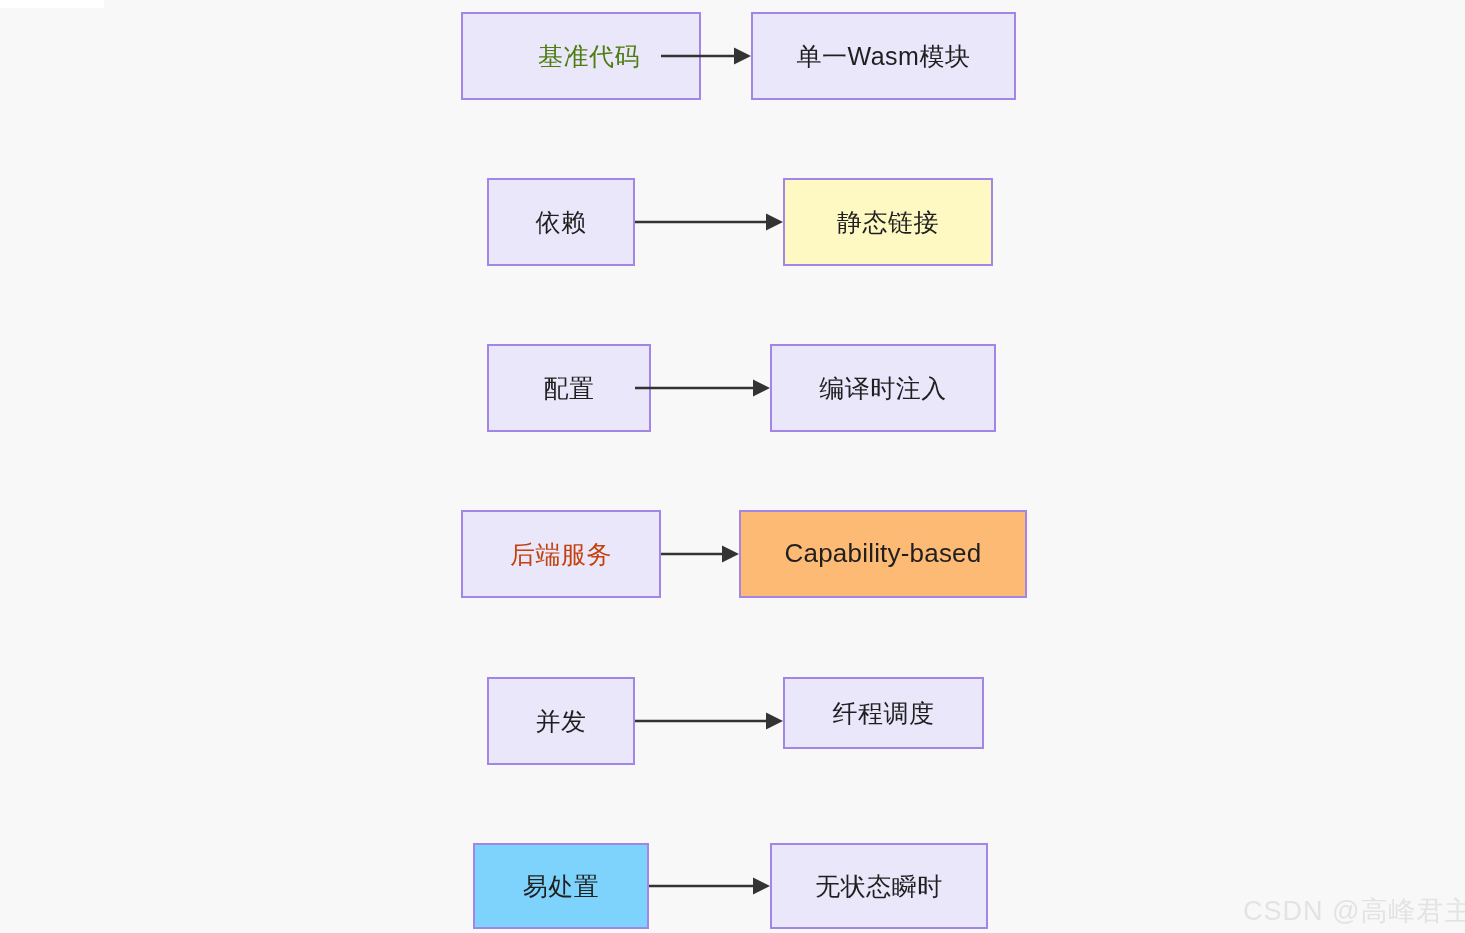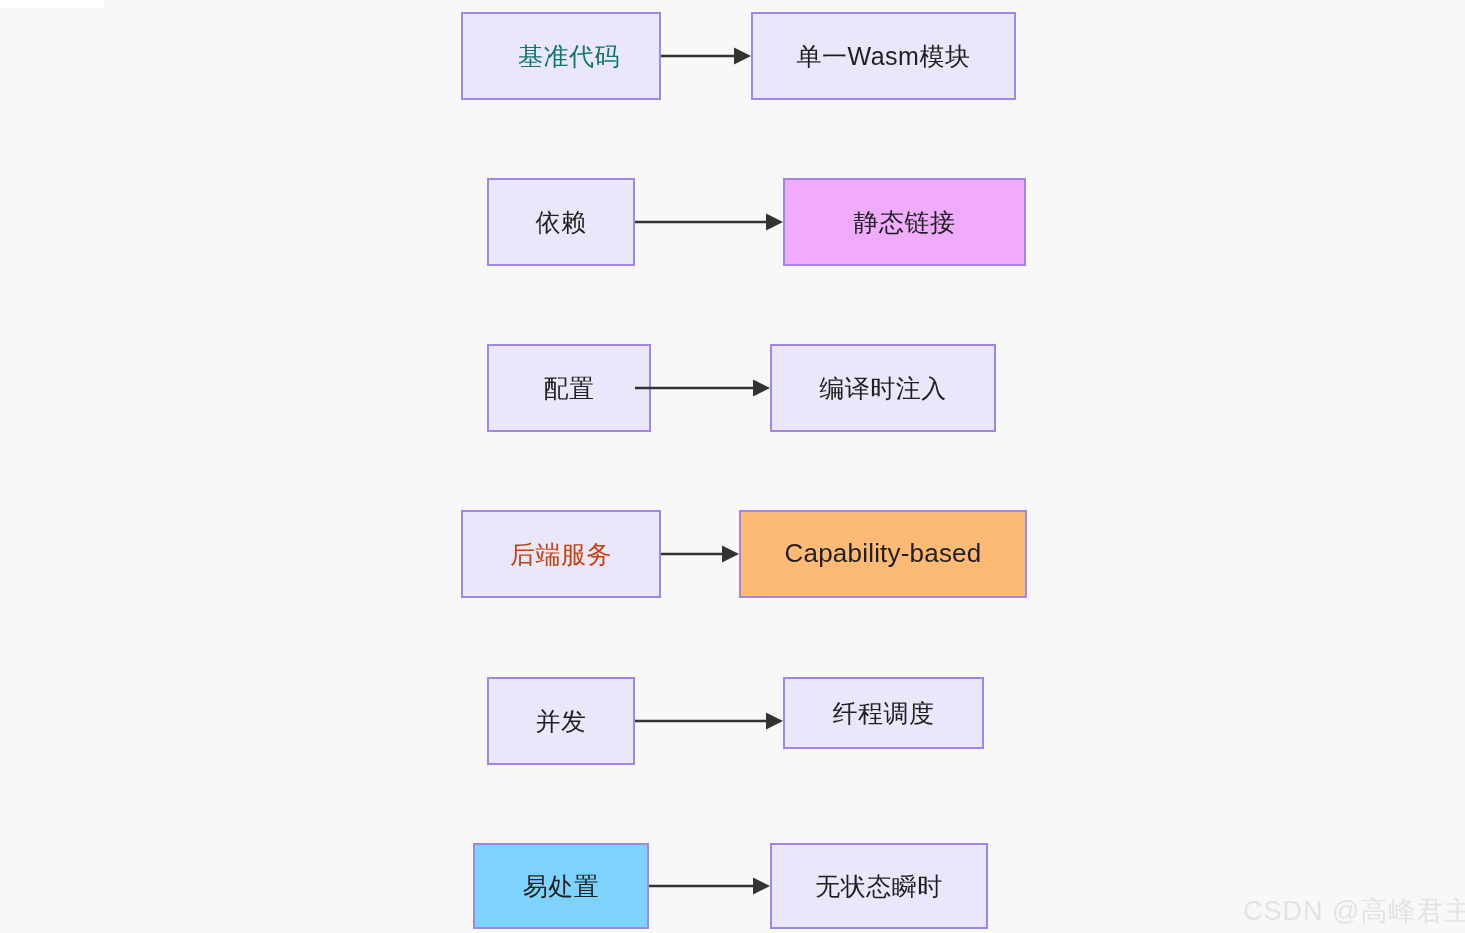--- a/index.html
+++ b/index.html
@@ -64,21 +64,21 @@
     white-space: nowrap;
     user-select: none;
   }
 </style>
 </head>
 <body>
 
 <div id="canvas" style="width: 1465px; height: 933px; background: rgb(248, 248, 248);">
   <div class="top-strip"></div>
 
-  <div class="node" style="left: 461px; top: 12px; width: 200px; height: 88px; background: rgb(234, 231, 251); border-color: rgb(163, 133, 232); color: #0f766e; padding-left: 16px;">
+  <div class="node" style="left: 461px; top: 12px; width: 240px; height: 88px; background: rgb(234, 231, 251); border-color: rgb(163, 133, 232); color: #4d7c0f; padding-left: 16px;">
     <span>基准代码</span>
   </div>
   <div class="edge" style="left: 661px; top: 46px; width: 90px;">
     <svg width="90" height="20" viewBox="0 0 90 20">
         <line x1="0" y1="10" x2="75" y2="10" stroke="#333333" stroke-width="2.4"></line>
         <polygon points="90,10 73,1.5 73,18.5" fill="#333333"></polygon>
       </svg>
   </div>
   <div class="node" style="left: 751px; top: 12px; width: 265px; height: 88px; background: rgb(234, 231, 251); border-color: rgb(163, 133, 232); color: rgb(31, 31, 31);">
     <span>单一Wasm模块</span>
@@ -86,21 +86,21 @@
 
   <div class="node" style="left: 487px; top: 178px; width: 148px; height: 88px; background: rgb(234, 231, 251); border-color: rgb(163, 133, 232); color: rgb(31, 31, 31);">
     <span>依赖</span>
   </div>
   <div class="edge" style="left: 635px; top: 212px; width: 148px;">
     <svg width="148" height="20" viewBox="0 0 148 20">
         <line x1="0" y1="10" x2="133" y2="10" stroke="#333333" stroke-width="2.4"></line>
         <polygon points="148,10 131,1.5 131,18.5" fill="#333333"></polygon>
       </svg>
   </div>
-  <div class="node" style="left: 783px; top: 178px; width: 243px; height: 88px; background: #f0abfc; border-color: rgb(163, 133, 232); color: rgb(31, 31, 31); text-align: center;">
+  <div class="node" style="left: 783px; top: 178px; width: 210px; height: 88px; background: #fef9c3; border-color: rgb(163, 133, 232); color: rgb(31, 31, 31); text-align: center;">
     <span>静态链接</span>
   </div>
 
   <div class="node" style="left: 487px; top: 344px; width: 164px; height: 88px; background: rgb(234, 231, 251); border-color: rgb(163, 133, 232); color: rgb(31, 31, 31);">
     <span>配置</span>
   </div>
   <div class="edge" style="left: 635px; top: 378px; width: 135px;">
     <svg width="135" height="20" viewBox="0 0 135 20">
         <line x1="0" y1="10" x2="120" y2="10" stroke="#333333" stroke-width="2.4"></line>
         <polygon points="135,10 118,1.5 118,18.5" fill="#333333"></polygon>

